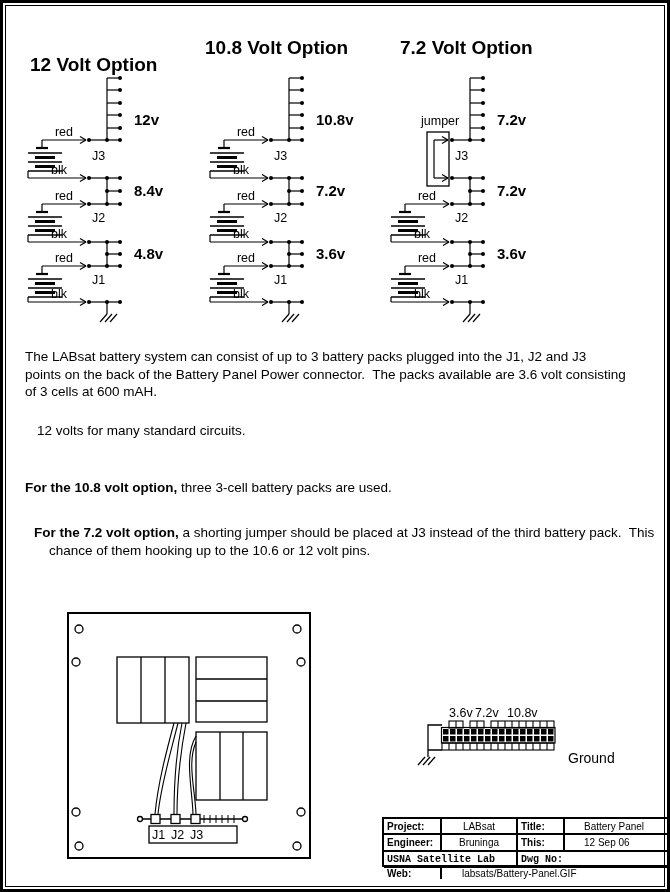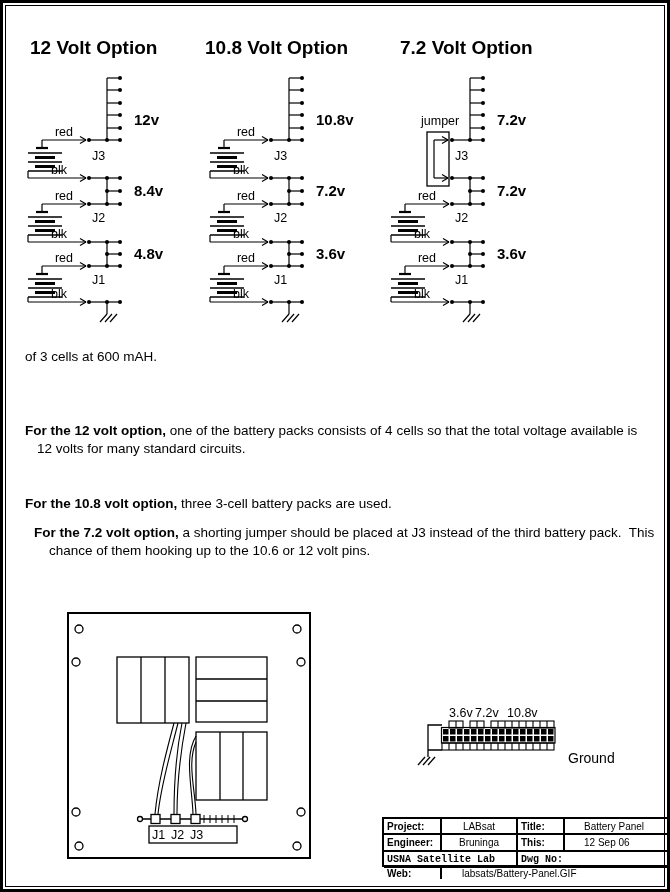--- a/index.html
+++ b/index.html
@@ -3,32 +3,32 @@
 <meta charset="utf-8">
 <style>
   html,body{margin:0;padding:0;}
   body{
     width:670px;height:892px;position:relative;background:#ffffff;
     font-family:"Liberation Sans",sans-serif;color:#000;overflow:hidden;
   }
   .frame-outer{position:absolute;inset:0;border:3px solid #000;pointer-events:none;}
   .frame-inner{position:absolute;inset:5px;border:1px solid #000;pointer-events:none;}
   .sec-title{position:absolute;top:37px;font-size:19px;font-weight:bold;white-space:pre;}
-  #t1{left:30px;} #t2{left:205px;} #t3{left:400px;}
+  #t1{left:30px;margin-top:17px;} #t2{left:205px;} #t3{left:400px;}
   .circuit{position:absolute;top:68px;width:180px;height:262px;}
   #c1{left:16px;} #c2{left:198px;} #c3{left:379px;}
   svg text{font-family:"Liberation Sans",sans-serif;fill:#000;}
   .ctext{font-size:12.5px;}
   .tap{font-size:15px;font-weight:bold;}
   .small{font-size:12.5px;}
   .gnd{font-size:14px;}
   .para{position:absolute;left:25px;width:645px;font-size:13.5px;line-height:17.5px;}
   .pline{white-space:pre;}
   .b{font-weight:bold;}
-  #p1{top:348px;} #p2{top:422px;} #p3{top:495px;} #p4{top:524px;margin-left:9px;}
+  #p1{top:348px;} #p2{top:422px;} #p3{top:479px;} #p4{top:524px;margin-left:9px;}
   #p2 .cont{padding-left:12px;} #p4 .cont{padding-left:15px;}
   .panel-wrap{position:absolute;left:62px;top:608px;width:260px;height:256px;}
   .conn-wrap{position:absolute;left:405px;top:695px;width:240px;height:85px;}
   .tblock{
     position:absolute;left:382px;top:817px;width:292px;height:50px;
     border:2px solid #000;box-sizing:border-box;display:grid;
     grid-template-columns:58px 76px 47px 1fr;
     grid-template-rows:16px 17px 16px 1fr;
     font-size:10px;
   }
@@ -347,25 +347,26 @@
       <line x1="12" y1="229" x2="46" y2="229" stroke="#000" stroke-width="1.4"></line>
       <line x1="12" y1="229" x2="12" y2="234" stroke="#000" stroke-width="1.2"></line>
       <line x1="12" y1="234" x2="70" y2="234" stroke="#000" stroke-width="1.2"></line>
       <line x1="64" y1="230.5" x2="70" y2="234" stroke="#000" stroke-width="1.2"></line>
       <line x1="64" y1="237.5" x2="70" y2="234" stroke="#000" stroke-width="1.2"></line>
       <text x="57" y="194" class="ctext" text-anchor="end">red</text>
       <text x="51" y="230" class="ctext" text-anchor="end">blk</text>
     </svg></div>
 
 <div class="para" id="p1">
+  <div class="pline">The LABsat battery system can consist of up to 3 battery packs plugged into the J1, J2 and J3</div>
+  <div class="pline">points on the back of the Battery Panel Power connector.  The packs available are 3.6 volt consisting</div>
   <div class="pline">of 3 cells at 600 mAH.</div>
 </div>
 
 <div class="para" id="p2">
-  <div class="pline"><span class="b">For the 12 volt option,</span><span> one of the battery packs consists of 4 cells so that the total voltage available is</span></div>
   <div class="pline cont">12 volts for many standard circuits.</div>
 </div>
 
 <div class="para" id="p3">
   <div class="pline"><span class="b">For the 10.8 volt option,</span><span> three 3-cell battery packs are used.</span></div>
 </div>
 
 <div class="para" id="p4">
   <div class="pline"><span class="b">For the 7.2 volt option,</span><span> a shorting jumper should be placed at J3 instead of the third battery pack.  This</span></div>
   <div class="pline cont">chance of them hooking up to the 10.6 or 12 volt pins.</div>

